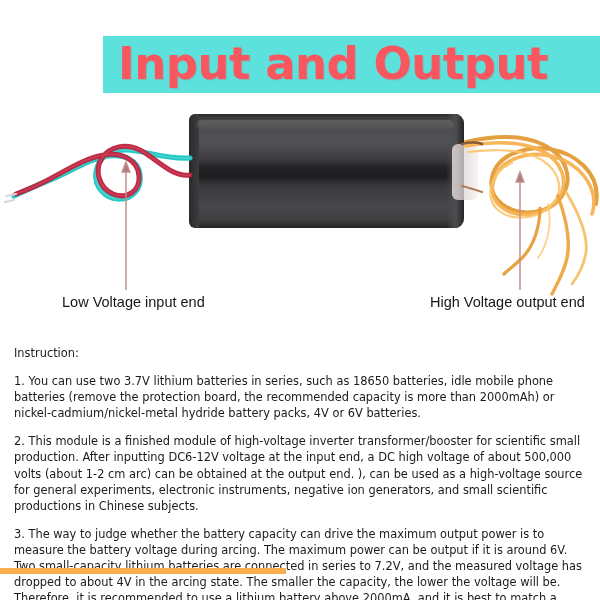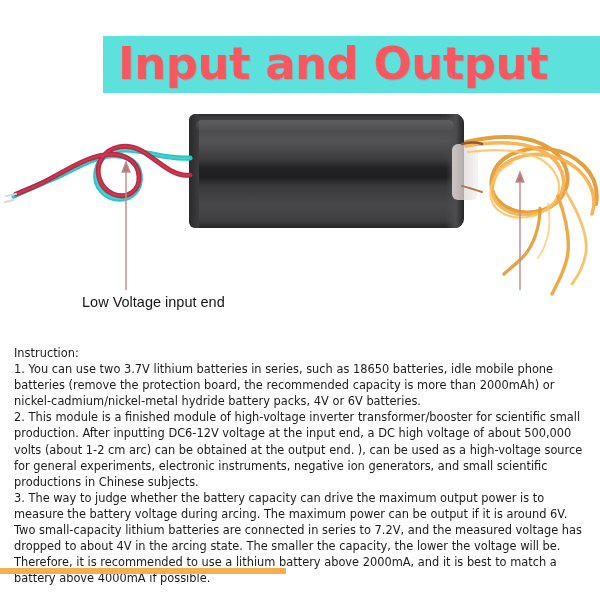--- a/index.html
+++ b/index.html
@@ -141,21 +141,20 @@
   .caption {
     position: absolute;
     font-family: "Liberation Sans", sans-serif;
     font-size: 14.5px;
     color: #161616;
     white-space: nowrap;
   }
   .caption-left {
     left: 62px;
     top: 294px;
-    margin-left: 20px;
   }
   .caption-right {
     left: 430px;
     top: 294px;
   }
 
   
   .instructions {
     position: absolute;
     left: 14px;
@@ -166,21 +165,21 @@
     font-weight: normal;
     line-height: 16.1px;
     color: #1b1b1b;
     text-align: left;
   }
   .instructions p {
     margin: 0;
     padding: 0;
   }
   .instructions p + p {
-    margin-top: 0px;
+    margin-top: 12px;
   }
 
   
   .accent-bar {
     position: absolute;
     left: 0;
     top: 568px;
     width: 286px;
     height: 6px;
     background: #f8ad4e;
@@ -251,20 +250,21 @@
         <polygon points="126,62 122.2,72 129.8,72"></polygon>
 
         <line x1="520" y1="190" x2="520" y2="78"></line>
         <polygon points="520,72 516.2,82 523.8,82"></polygon>
       </g>
     </svg>
 
   </div>
 
   <div class="caption caption-left">Low Voltage input end</div>
+  <div class="caption caption-right">High Voltage output end</div>
 
   <div class="instructions">
     <p>Instruction:</p>
     <p>1. You can use two 3.7V lithium batteries in series, such as 18650 batteries, idle mobile phone batteries (remove the protection board, the recommended capacity is more than 2000mAh) or nickel-cadmium/nickel-metal hydride battery packs, 4V or 6V batteries.</p>
     <p>2. This module is a finished module of high-voltage inverter transformer/booster for scientific small production. After inputting DC6-12V voltage at the input end, a DC high voltage of about 500,000 volts (about 1-2 cm arc) can be obtained at the output end. ), can be used as a high-voltage source for general experiments, electronic instruments, negative ion generators, and small scientific productions in Chinese subjects.</p>
     <p>3. The way to judge whether the battery capacity can drive the maximum output power is to measure the battery voltage during arcing. The maximum power can be output if it is around 6V. Two small-capacity lithium batteries are connected in series to 7.2V, and the measured voltage has dropped to about 4V in the arcing state. The smaller the capacity, the lower the voltage will be. Therefore, it is recommended to use a lithium battery above 2000mA, and it is best to match a battery above 4000mA if possible.</p>
   </div>
 
   <div class="accent-bar"></div>
 

